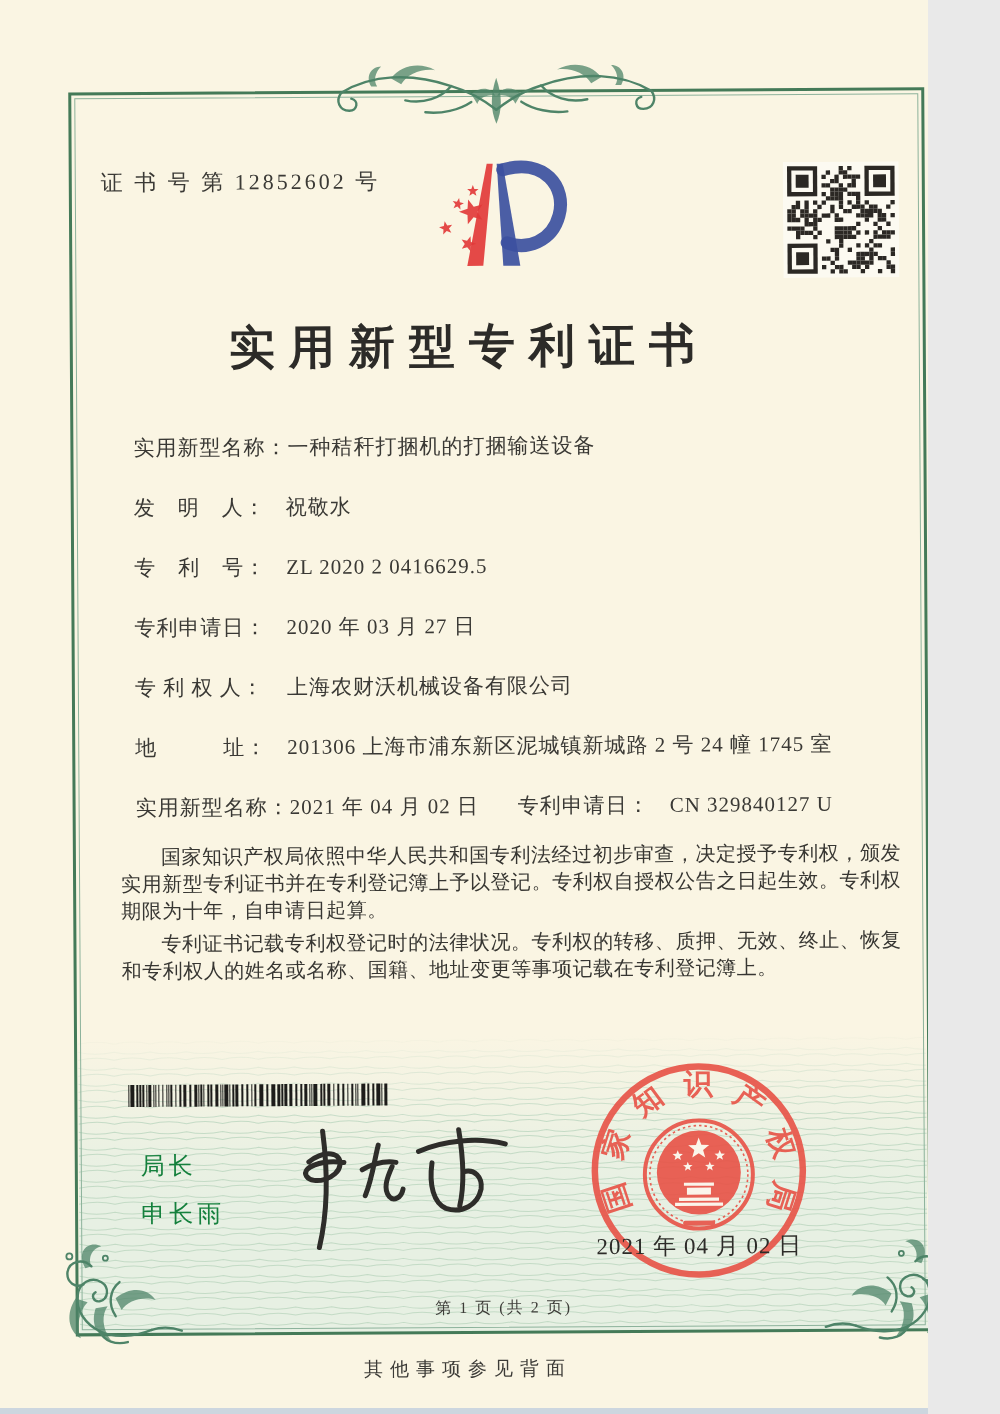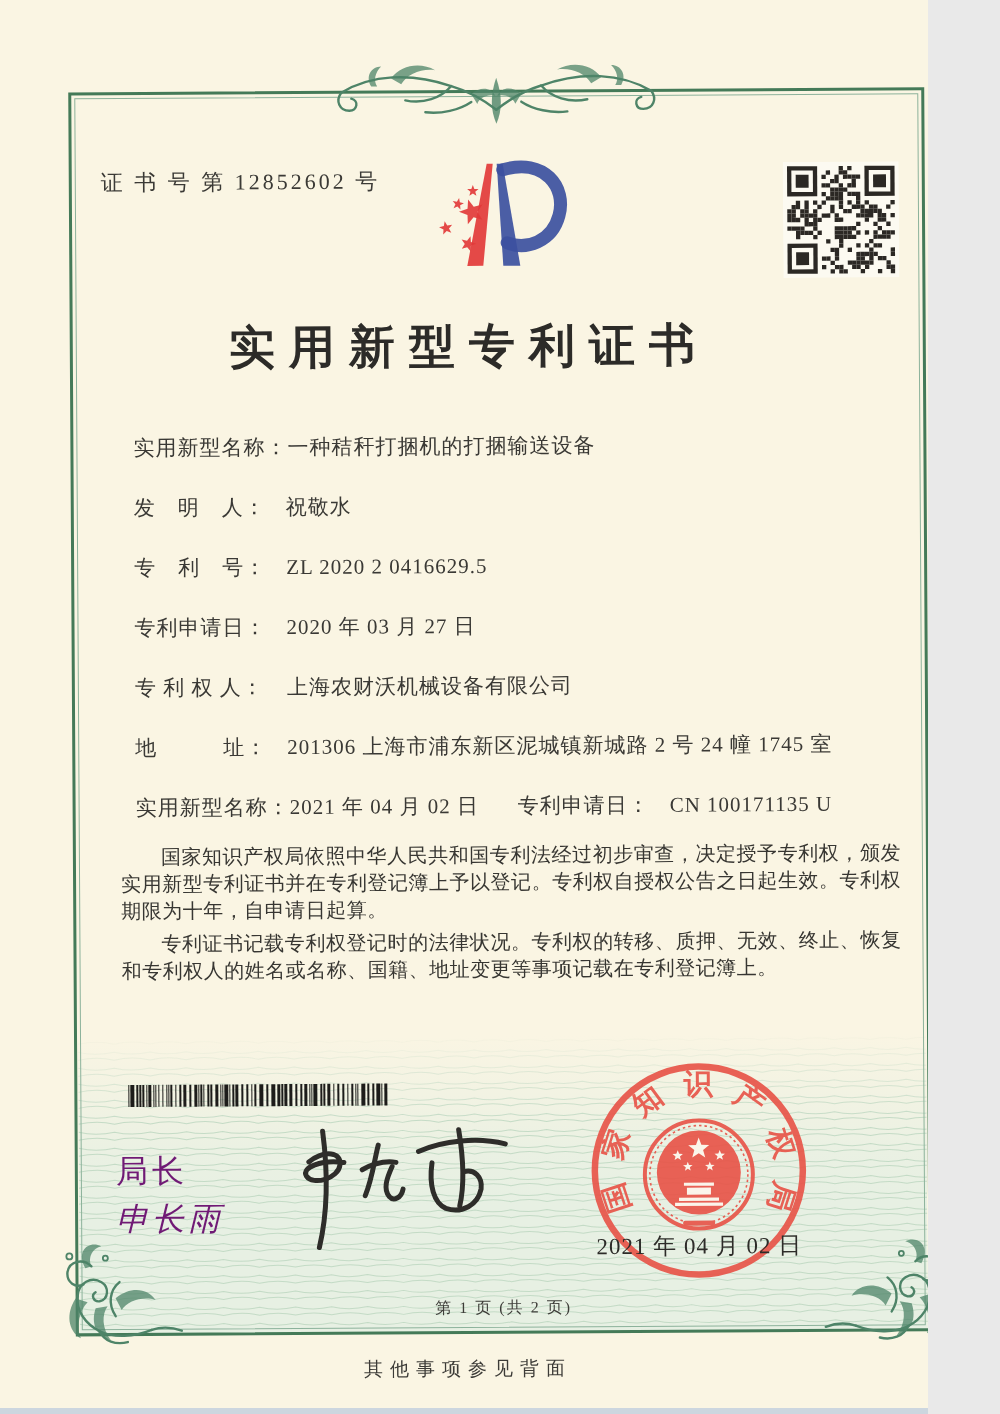--- a/index.html
+++ b/index.html
@@ -13,21 +13,21 @@
   .fields{left:123px;top:432px;width:810px;height:430px;}
   .frow{position:absolute;left:0;white-space:nowrap;font-size:21px;color:#3a3935;letter-spacing:1px;}
   .frow .lab{display:inline-block;min-width:152px;white-space:pre;margin-left:12px;}
   .paras{left:120px;top:842px;width:780px;font-size:20px;line-height:27px;color:#373632;
          text-align:justify;letter-spacing:0.5px;}
   .paras p{margin:0;text-indent:2em;}
   .paras p + p{margin-top:6px;}
   .guilloche{left:76px;top:1036px;width:848px;height:296px;
      background:linear-gradient(180deg, rgba(231,240,227,0) 0px, rgba(231,240,227,0.85) 120px, #e7f0e3 170px);}
   .guilloche svg{position:absolute;inset:0;}
-  .signer{left:113px;font-size:32px;color:#701a75;font-family:"Liberation Sans","DejaVu Sans",sans-serif;letter-spacing:4px;}
+  .signer{left:138px;font-size:24px;color:#15803d;font-family:"Liberation Sans","DejaVu Sans",sans-serif;letter-spacing:4px;}
   .seal-date{left:584px;top:1232px;width:224px;text-align:center;font-size:23px;color:#2d2c29;
              letter-spacing:1px;z-index:6;}
   .page-info{left:72px;top:1298px;width:856px;text-align:center;font-size:16px;color:#3d3c38;letter-spacing:2px;}
   .back-note{left:0;top:1356px;width:100%;text-align:center;font-size:19px;color:#3c3b37;letter-spacing:7px;}
   .frame-outer{left:72px;top:90px;width:856px;height:1244px;border:3px solid #447a58;box-sizing:border-box;z-index:4;pointer-events:none;}
   .frame-inner{position:absolute;left:3px;top:3px;right:3px;bottom:3px;border:1px solid #8cb29b;}
   .edge-right{left:995px;top:0;width:5px;height:1414px;background:#ccd6df;z-index:9;}
   .edge-bottom{left:0;top:1408px;width:1000px;height:6px;background:#ccd6df;z-index:9;}
   svg{display:block;}
 </style>
@@ -257,21 +257,21 @@
     <div class="abs title">实用新型专利证书</div>
 
     <div class="abs fields">
       <div class="frow" style="top:0;"><span class="lab">实用新型名称：</span><span>一种秸秆打捆机的打捆输送设备</span></div>
       <div class="frow" style="top:60px;"><span class="lab">发　明　人：</span><span>祝敬水</span></div>
       <div class="frow" style="top:120px;"><span class="lab">专　利　号：</span><span>ZL 2020 2 0416629.5</span></div>
       <div class="frow" style="top:180px;"><span class="lab">专利申请日：</span><span>2020 年 03 月 27 日</span></div>
       <div class="frow" style="top:240px;"><span class="lab">专 利 权 人：</span><span>上海农财沃机械设备有限公司</span></div>
       <div class="frow" style="top:300px;"><span class="lab">地　　　址：</span><span>201306 上海市浦东新区泥城镇新城路 2 号 24 幢 1745 室</span></div>
       <div class="frow" style="top:360px;"><span class="lab">实用新型名称：</span><span>2021 年 04 月 02 日</span></div>
-      <div class="frow" style="top:360px;left:382px;"><span class="lab">专利申请日：</span><span>CN 100171135 U</span></div>
+      <div class="frow" style="top:360px;left:382px;"><span class="lab">专利申请日：</span><span>CN 329840127 U</span></div>
     </div>
 
     <div class="abs paras">
       <p>国家知识产权局依照中华人民共和国专利法经过初步审查，决定授予专利权，颁发实用新型专利证书并在专利登记簿上予以登记。专利权自授权公告之日起生效。专利权期限为十年，自申请日起算。</p>
       <p>专利证书记载专利权登记时的法律状况。专利权的转移、质押、无效、终止、恢复和专利权人的姓名或名称、国籍、地址变更等事项记载在专利登记簿上。</p>
     </div>
 
     <div class="abs guilloche">
       <svg id="waves" width="848" height="296" viewBox="0 0 848 296">
           <path d="M0 6 q 18 -4 36 0 q 18 -4 36 0 q 18 -4 36 0 q 18 -4 36 0 q 18 -4 36 0 q 18 -4 36 0 q 18 -4 36 0 q 18 -4 36 0 q 18 -4 36 0 q 18 -4 36 0 q 18 -4 36 0 q 18 -4 36 0 q 18 -4 36 0 q 18 -4 36 0 q 18 -4 36 0 q 18 -4 36 0 q 18 -4 36 0 q 18 -4 36 0 q 18 -4 36 0 q 18 -4 36 0 q 18 -4 36 0 q 18 -4 36 0 q 18 -4 36 0 q 18 -4 36 0" fill="none" stroke="#bdd7c1" stroke-width="1" opacity="0.08"></path>
@@ -374,21 +374,21 @@
         <rect x="230" y="1" width="1" height="22" fill="#1d1c1a"></rect>
         <rect x="234" y="1" width="4" height="22" fill="#1d1c1a"></rect>
         <rect x="240" y="1" width="2" height="22" fill="#1d1c1a"></rect>
         <rect x="245" y="1" width="2" height="22" fill="#1d1c1a"></rect>
         <rect x="249" y="1" width="4" height="22" fill="#1d1c1a"></rect>
         <rect x="254" y="1" width="1" height="22" fill="#1d1c1a"></rect>
         <rect x="257" y="1" width="3" height="22" fill="#1d1c1a"></rect>
       </svg>
 
     <div class="abs signer" style="top:1148px;z-index:3;">局长</div>
-    <div class="abs signer" style="top:1196px;z-index:3;font-style:italic;">申长雨</div>
+    <div class="abs signer" style="top:1196px;z-index:3;">申长雨</div>
 
     <svg class="abs" style="left:262px;top:1116px;z-index:3;transform:rotate(-2deg);" width="260" height="140" viewBox="0 0 260 140">
       <g fill="none" stroke="#2e2d2a" stroke-width="5" stroke-linecap="round" stroke-linejoin="round">
         <path d="M45,42 C62,30 78,34 76,46 C74,60 48,66 42,56 C37,47 58,40 80,44"></path>
         <path d="M60,12 C63,45 64,85 52,128"></path>
         <path d="M115,28 C110,45 108,60 100,78"></path>
         <path d="M98,52 C110,46 122,44 132,46"></path>
         <path d="M128,50 C122,62 118,72 124,80 C128,85 136,82 138,73"></path>
         <path d="M155,36 C180,26 215,24 242,32"></path>
         <path d="M196,16 C199,40 200,70 194,92"></path>

